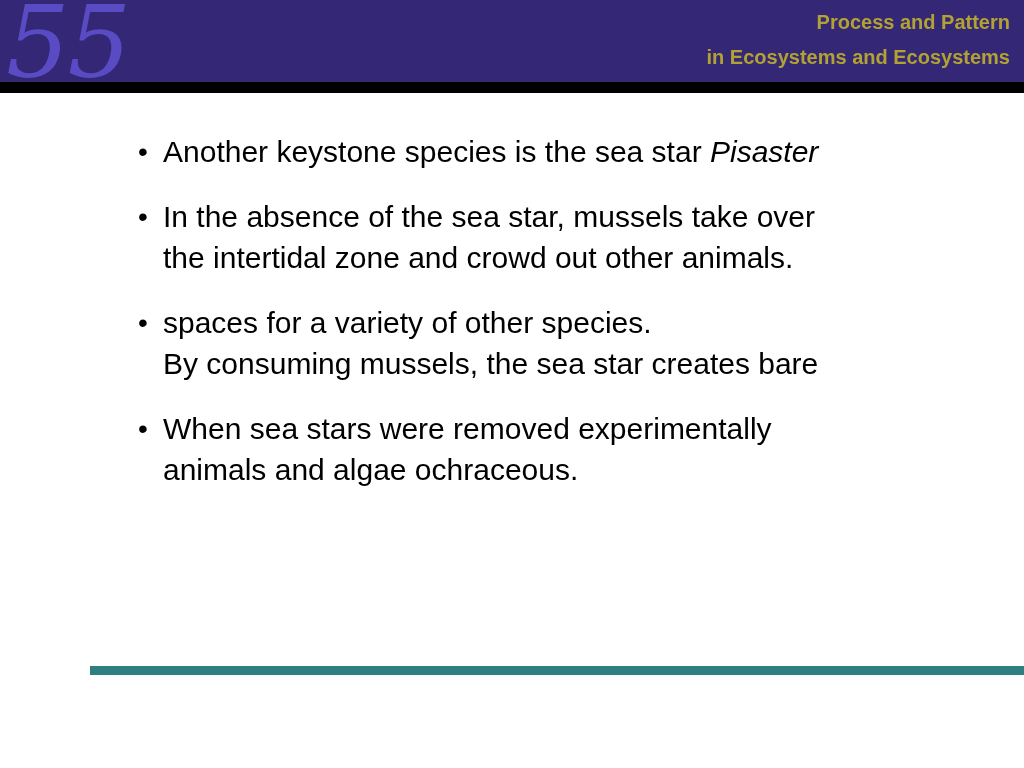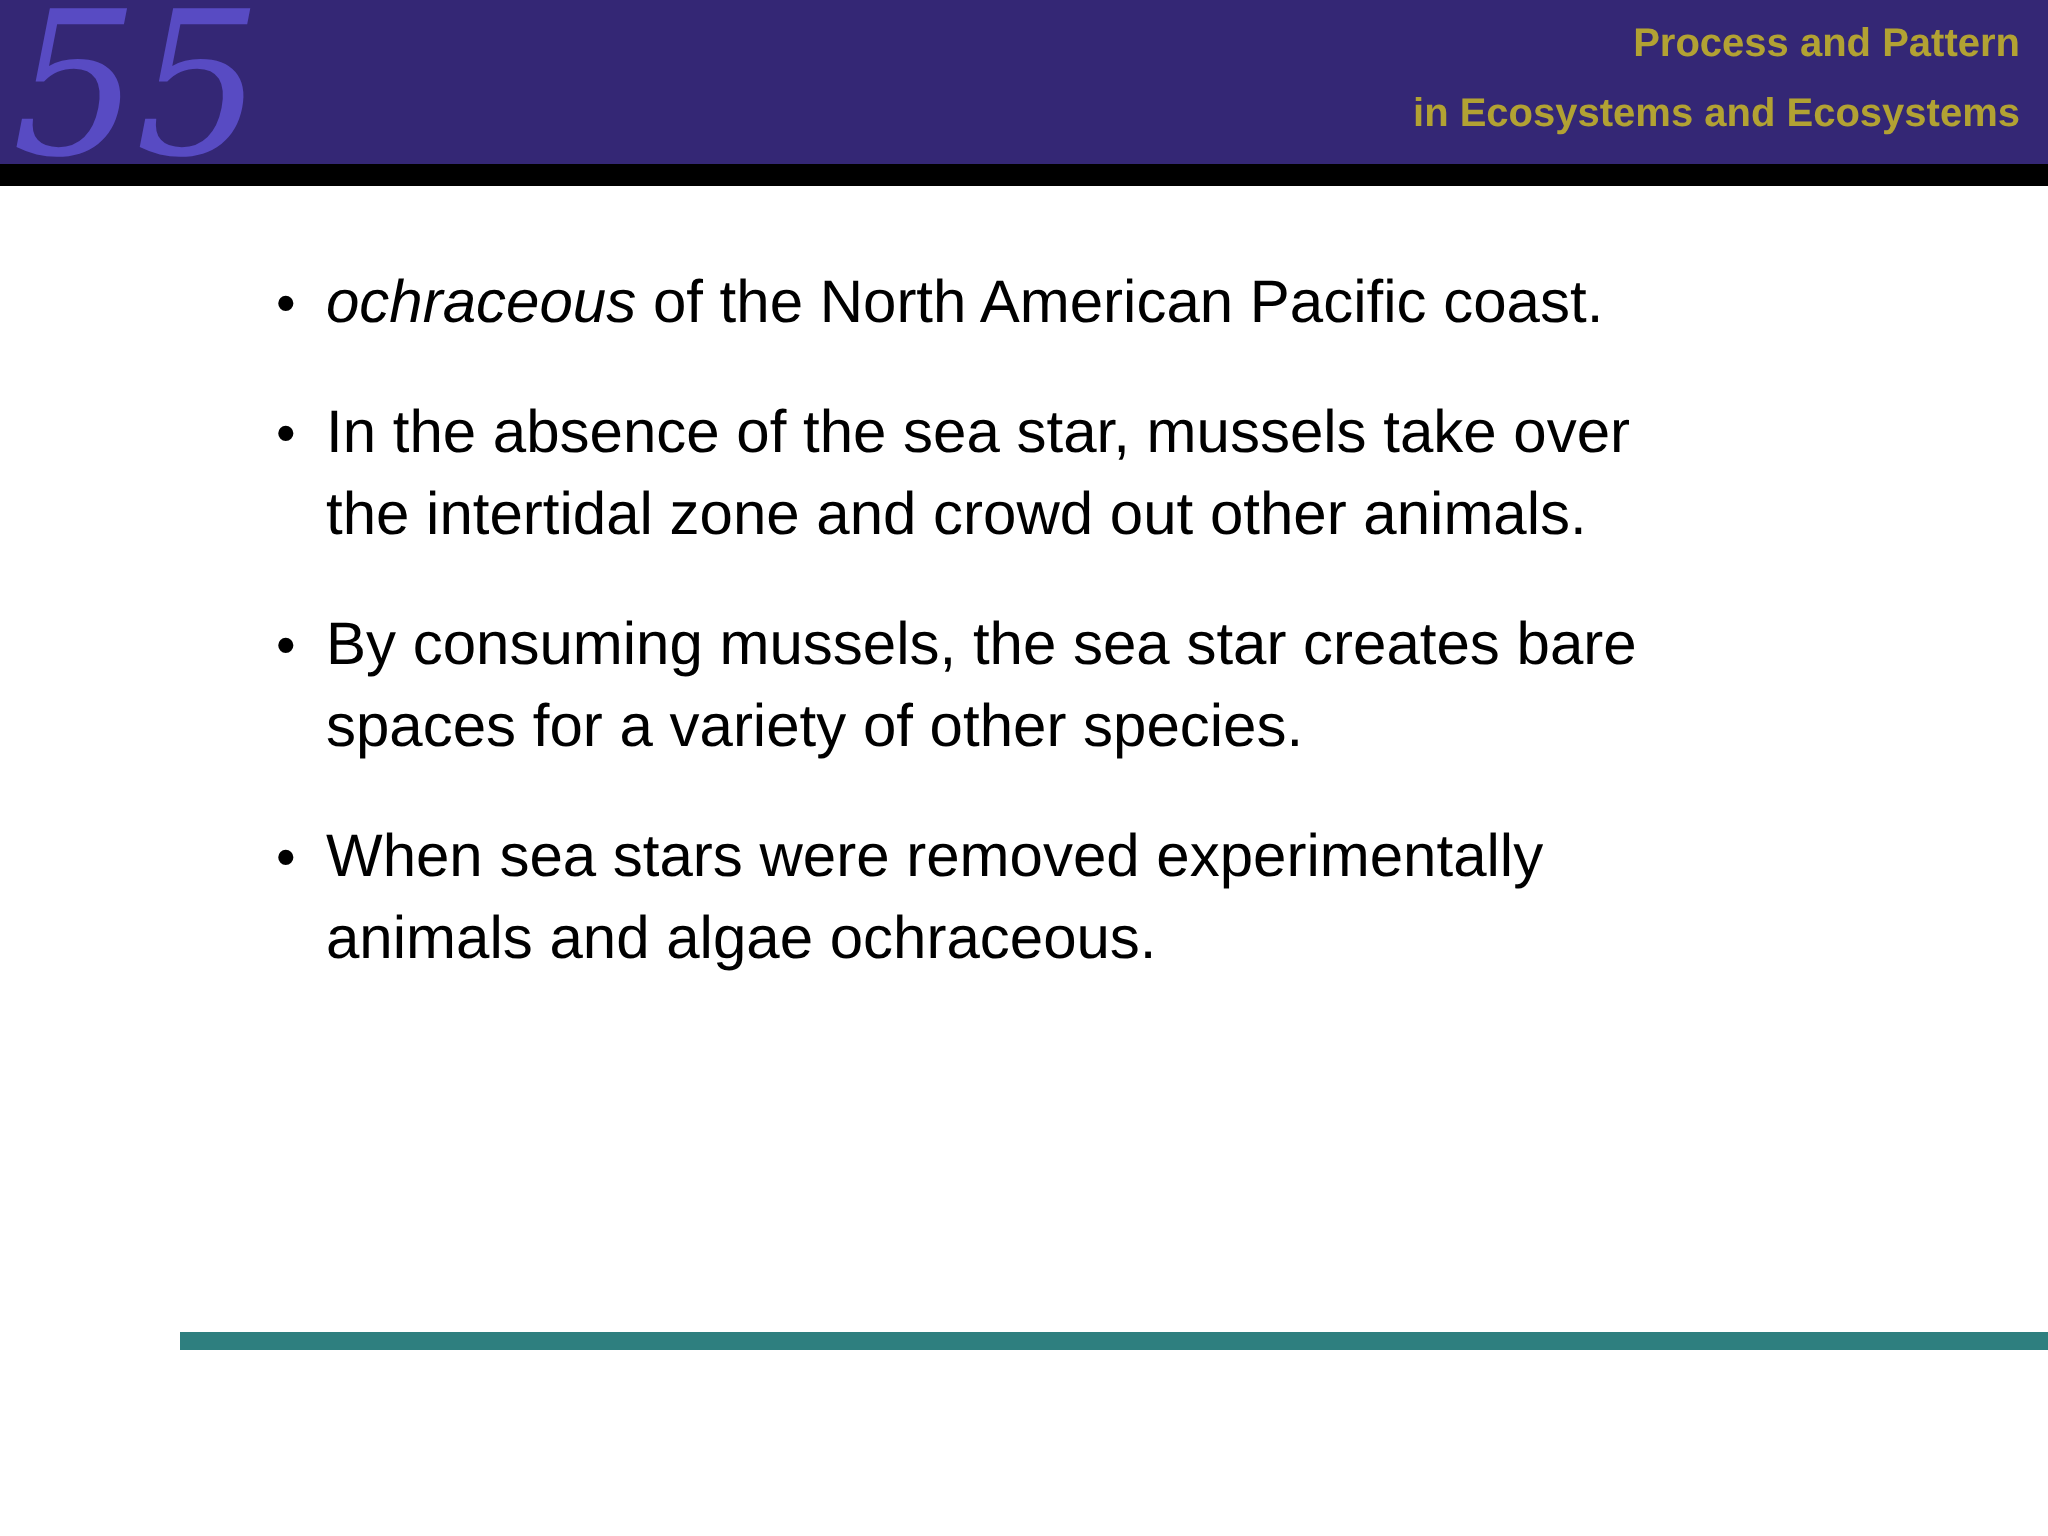--- a/index.html
+++ b/index.html
@@ -107,35 +107,35 @@
       <div>in Ecosystems and Ecosystems</div>
     </div>
   </div>
 
   <div class="header-divider"></div>
 
   <div class="body-area" id="bullet-list">
       <div class="bullet-item">
         <span class="bullet-marker">•</span>
         <div class="bullet-text">
-          <div class="bullet-line"><span class="seg italic">ochraceous</span><span class="seg"> of the North American Pacific coast.</span></div>
+          <div class="bullet-line"><span class="seg">Another keystone species is the sea star </span><span class="seg italic">Pisaster</span></div>
         </div>
       </div>
       <div class="bullet-item">
         <span class="bullet-marker">•</span>
         <div class="bullet-text">
           <div class="bullet-line"><span class="seg">In the absence of the sea star, mussels take over</span></div>
           <div class="bullet-line"><span class="seg">the intertidal zone and crowd out other animals.</span></div>
         </div>
       </div>
       <div class="bullet-item">
         <span class="bullet-marker">•</span>
         <div class="bullet-text">
+          <div class="bullet-line"><span class="seg">spaces for a variety of other species.</span></div>
           <div class="bullet-line"><span class="seg">By consuming mussels, the sea star creates bare</span></div>
-          <div class="bullet-line"><span class="seg">spaces for a variety of other species.</span></div>
         </div>
       </div>
       <div class="bullet-item">
         <span class="bullet-marker">•</span>
         <div class="bullet-text">
           <div class="bullet-line"><span class="seg">When sea stars were removed experimentally</span></div>
           <div class="bullet-line"><span class="seg">animals and algae ochraceous.</span></div>
         </div>
       </div>
     </div>

